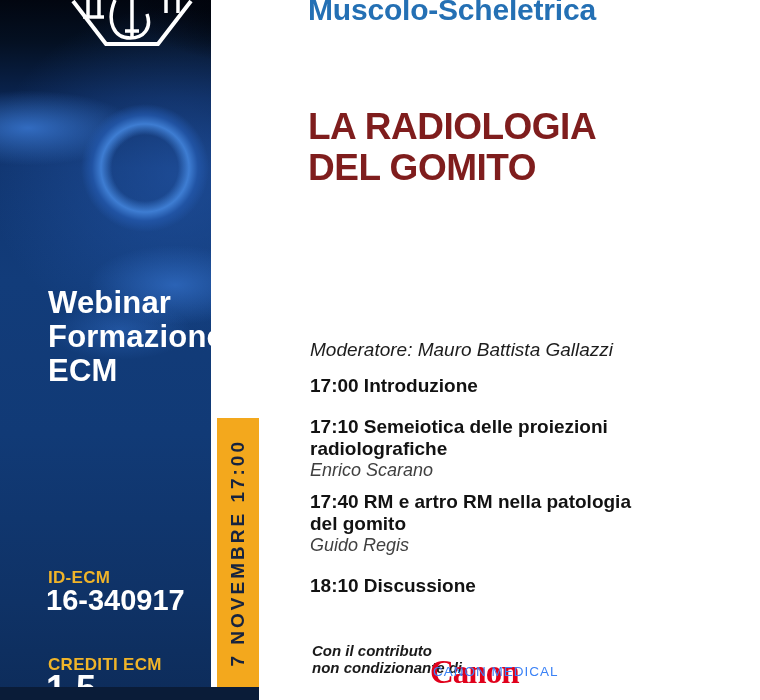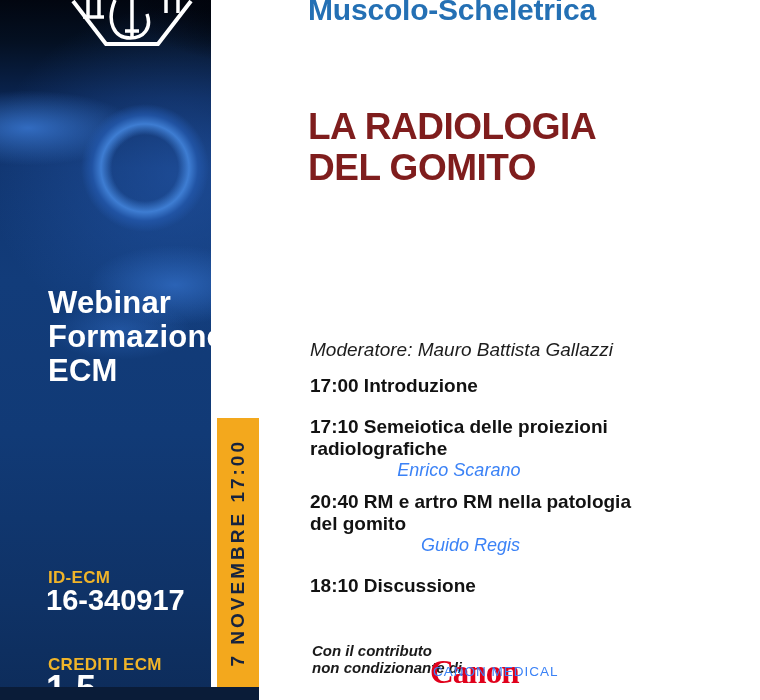--- a/index.html
+++ b/index.html
@@ -56,21 +56,21 @@
   .main-title{
     position:absolute;left:308px;top:106px;
     color:#7f1d1d;font-size:37px;font-weight:800;line-height:41px;letter-spacing:-0.5px;
   }
   .moderator{
     position:absolute;left:310px;top:339px;
     color:#1d1d1d;font-size:19px;font-style:italic;
   }
   .prog{position:absolute;left:310px;color:#121212;}
   .prog .bold-line{font-size:19px;font-weight:700;line-height:22px;}
-  .prog .speaker{font-size:18px;font-style:italic;line-height:21px;color:#3b82f6;text-align:center;}
+  .prog .speaker{font-size:18px;font-style:italic;line-height:21px;color:#404040;}
   .prog-1{top:375px;}
   .prog-2{top:416px;}
   .prog-3{top:491px;}
   .prog-4{top:562px;margin-top:13px;}
   .sponsor-note{
     position:absolute;left:312px;top:642px;
     font-size:15px;font-weight:700;font-style:italic;line-height:17px;color:#1a1a1a;
   }
   .canon-wordmark{
     position:absolute;left:430px;top:630px;
@@ -136,21 +136,21 @@
     <div class="bold-line">17:00 Introduzione</div>
   </div>
 
   <div class="prog prog-2">
     <div class="bold-line">17:10 Semeiotica delle proiezioni</div>
     <div class="bold-line">radiolografiche</div>
     <div class="speaker">Enrico Scarano</div>
   </div>
 
   <div class="prog prog-3">
-    <div class="bold-line">20:40 RM e artro RM nella patologia</div>
+    <div class="bold-line">17:40 RM e artro RM nella patologia</div>
     <div class="bold-line">del gomito</div>
     <div class="speaker">Guido Regis</div>
   </div>
 
   <div class="prog prog-4">
     <div class="bold-line">18:10 Discussione</div>
   </div>
 
   <div class="sponsor-note">
     <div>Con il contributo</div>

